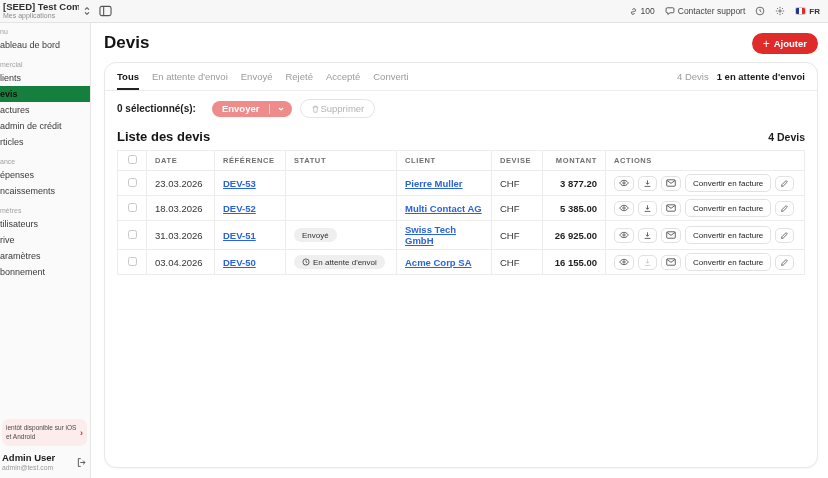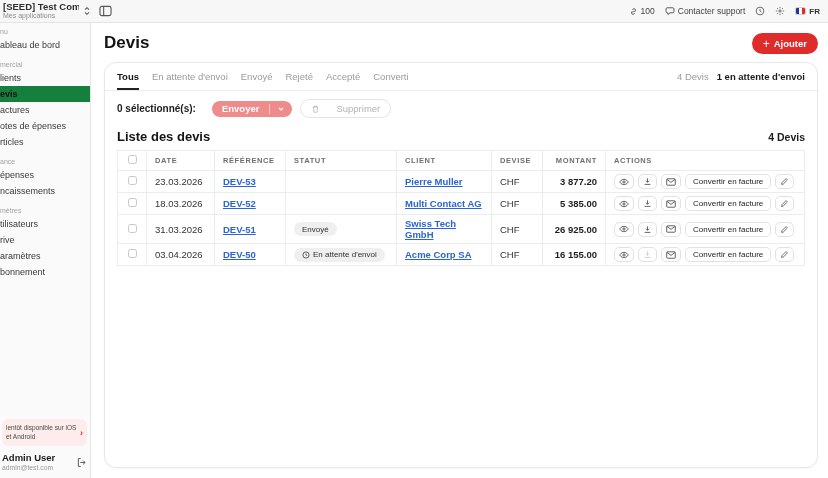--- a/index.html
+++ b/index.html
@@ -58,41 +58,41 @@
   .tabs-counts { margin-left:auto; display:flex; align-items:center; gap:8px; font-size:9.5px; }
   .count-muted { color:#9b9b9b; }
   .count-strong { color:#1c1c1c; font-weight:700; }
 
   .toolbar { display:flex; align-items:center; gap:8px; padding:8px 12px 7px; flex:0 0 auto; }
   .sel-label { font-size:10px; font-weight:700; color:#1c1c1c; margin-right:8px; }
   .btn-send { display:flex; align-items:stretch; background:#ee8b8b; border:none; border-radius:999px; height:16px; color:#fff; overflow:hidden; cursor:pointer; padding:0; font-family:inherit; }
   .btn-send .txt { display:flex; align-items:center; padding:0 10px; font-size:9.5px; font-weight:700; }
   .btn-send .sep { width:1px; background:rgba(255,255,255,.55); margin:3px 0; }
   .btn-send .car { display:flex; align-items:center; padding:0 7px; }
-  .btn-del { display:flex; align-items:center; gap:16px; background:#fff; border:1px solid #e4e4e4; border-radius:999px; height:19px; padding:0 10px; font-size:9.5px; color:#b3b3b3; cursor:pointer; font-family:inherit; }
+  .btn-del { display:flex; align-items:center; gap:0; background:#fff; border:1px solid #e4e4e4; border-radius:999px; height:19px; padding:0 10px; font-size:9.5px; color:#b3b3b3; cursor:pointer; font-family:inherit; }
 
   .list-head { display:flex; align-items:center; justify-content:space-between; padding:4px 12px 4px; flex:0 0 auto; }
   .list-title { font-size:13px; font-weight:700; color:#141414; }
   .list-count { font-size:10.5px; font-weight:700; color:#1c1c1c; }
 
   table.quotes { border-collapse:collapse; margin:2px 12px 12px; table-layout:fixed; }
   table.quotes th, table.quotes td { border:1px solid #ececec; }
   table.quotes { border:1px solid #e0e0e0; }
   th { font-size:7.5px; font-weight:700; letter-spacing:.08em; color:#6f6f6f; text-align:left; padding:5px 8px; }
   td { font-size:9.5px; padding:3px 8px; color:#333; height:18px; }
   .c-check { text-align:center; padding:3px 0; }
   .checkbox { width:9px; height:9px; border:1px solid #c7c7c7; border-radius:2.5px; background:#fff; display:inline-block; cursor:pointer; }
   td.c-amount, th.c-amount { text-align:right; }
   td.c-amount { font-weight:700; color:#1e1e1e; }
   a.cell-link { color:#2b63d9; font-weight:700; font-size:9.5px; text-decoration:underline; cursor:pointer; }
   .badge { display:inline-flex; align-items:center; gap:3px; font-size:8px; color:#2f2f2f; background:#efefef; border-radius:999px; padding:2.5px 8px; white-space:nowrap; }
   .actions { display:flex; align-items:center; gap:4px; }
   .act-btn { height:15px; min-width:19px; display:inline-flex; align-items:center; justify-content:center; background:#fff; border:1px solid #e2e2e2; border-radius:5px; color:#3a3a3a; cursor:pointer; padding:0 4px; font-family:inherit; }
   .act-btn.disabled { color:#c6c6c6; }
-  .act-btn.convert { font-size:8px; color:#222; padding:0 7px; white-space:nowrap; }
+  .act-btn.convert { font-size:8px; color:#222; padding:8px 7px; white-space:nowrap; }
 </style>
 </head>
 <body>
 
 <div class="topbar">
   <div class="org">
     <div class="org-text">
       <div class="org-name">[SEED] Test Company ...</div>
       <div class="org-sub">Mes applications</div>
     </div>
@@ -151,21 +151,21 @@
 <div class="shell">
 
   <div class="sidebar">
     <div class="side-section">nu</div>
     <div class="side-item">ableau de bord</div>
 
     <div class="side-section">mercial</div>
     <div class="side-item">lients</div>
     <div class="side-item active">evis</div>
     <div class="side-item">actures</div>
-    <div class="side-item">otes de épenses</div>
+    <div class="side-item">admin de crédit</div>
     <div class="side-item">rticles</div>
 
     <div class="side-section">ance</div>
     <div class="side-item">épenses</div>
     <div class="side-item">ncaissements</div>
 
     <div class="side-section">mètres</div>
     <div class="side-item">tilisateurs</div>
     <div class="side-item">rive</div>
     <div class="side-item">aramètres</div>

